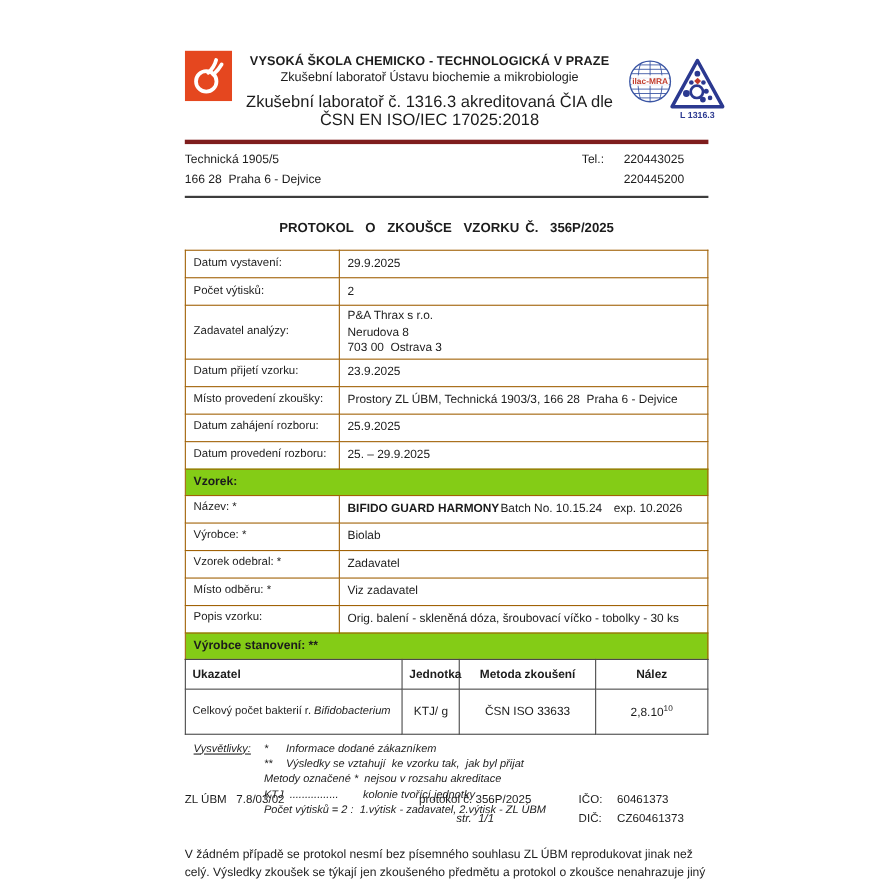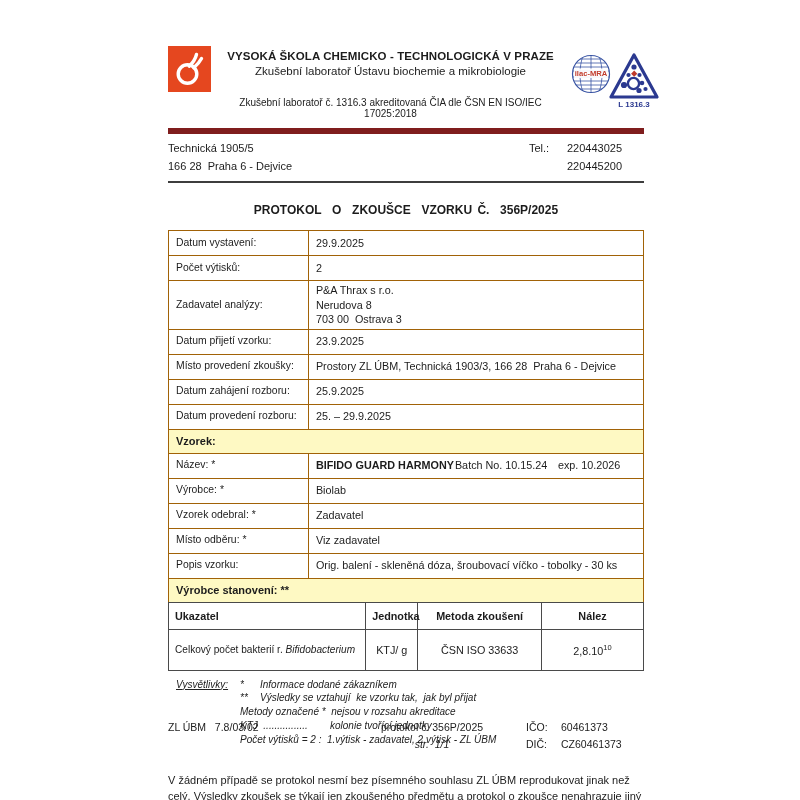--- a/index.html
+++ b/index.html
@@ -1,39 +1,39 @@
 <!DOCTYPE html>
 <html><head>
 <meta charset="utf-8">
 <style>
   html,body{margin:0;padding:0;}
   body{width:800px;height:800px;background:#ffffff;font-family:"Liberation Sans",sans-serif;color:#1c1c1c;overflow:hidden;}
   .page{box-sizing:border-box;width:800px;height:800px;padding:46px 156px 0 168px;position:relative;}
   .pre{white-space:pre-wrap;}
 
   
-  .header{display:flex;align-items:flex-start;gap:6px;padding-bottom:9px;border-bottom:6px solid #7f1d1d;}
+  .header{display:flex;align-items:flex-start;gap:6px;padding-bottom:9px;border-bottom:4px solid #7f1d1d;}
   .header-text{flex:1;text-align:center;padding-top:4px;}
   .h1{font-size:11.5px;font-weight:bold;letter-spacing:.1px;}
   .h2{font-size:11.5px;font-weight:normal;margin-top:3px;}
-  .h3{font-size:10px;margin-top:20px;}
+  .h3{font-size:15px;margin-top:7px;}
   .header-logos{flex:0 0 auto;display:flex;align-items:flex-start;margin-right:-16px;padding-top:6px;}
 
   
   .contact{display:flex;justify-content:space-between;font-size:11px;line-height:18px;padding:5px 0 6px;border-bottom:2px solid #3d3d3d;gap:47px;}
   .tel{display:grid;grid-template-columns:28px auto;column-gap:10px;margin-right:22px;}
 
   .title{text-align:center;font-size:12px;font-weight:bold;margin:20px 0 13px;word-spacing:2px;}
 
   
   table.info{width:100%;border-collapse:collapse;table-layout:fixed;}
   .info td{border:1px solid #a16207;font-size:10.8px;padding:2px 7px;vertical-align:middle;line-height:14.5px;}
   .info td.lbl{width:26.3%;font-size:10.4px;white-space:nowrap;}
   .info tr.r1 td{height:20px;}
-  .info tr.sec td{background:#fef9c3;font-weight:bold;font-size:11px;height:19px;}
+  .info tr.sec td{background:#84cc16;font-weight:bold;font-size:11px;height:19px;}
   .name-flex{display:flex;}
   .name-b{font-weight:bold;width:139px;flex:0 0 auto;}
   .name-batch{width:103px;flex:0 0 auto;}
 
   
   table.results{width:100%;border-collapse:collapse;margin-top:-1px;table-layout:fixed;}
   .results th,.results td{border:1px solid #4a4a4a;font-size:10.8px;padding:2px 6px;}
   .results th{height:22px;font-size:10.8px;}
   .results th.c0{text-align:left;}
   .results td{height:36px;text-align:center;}

